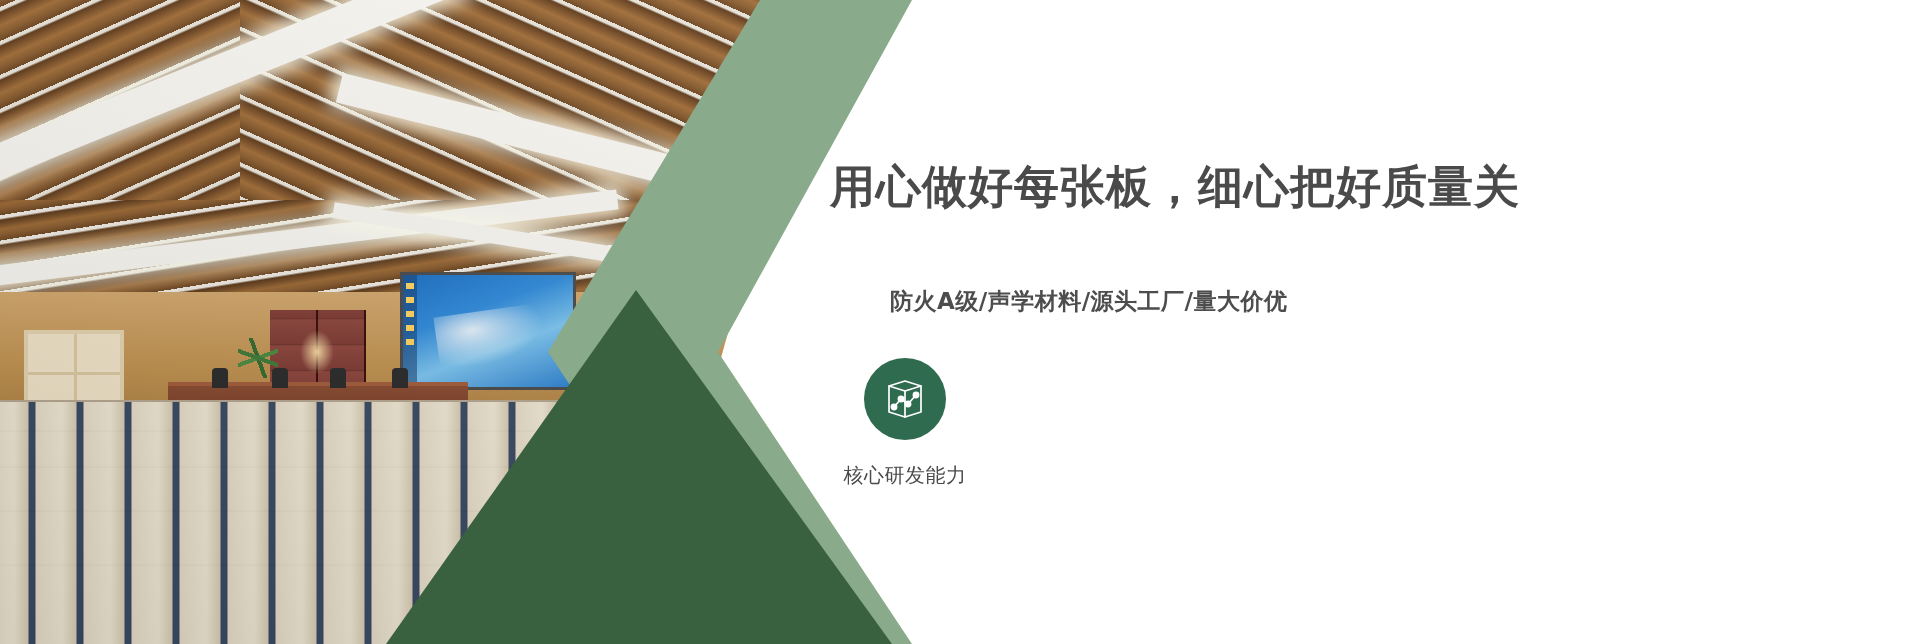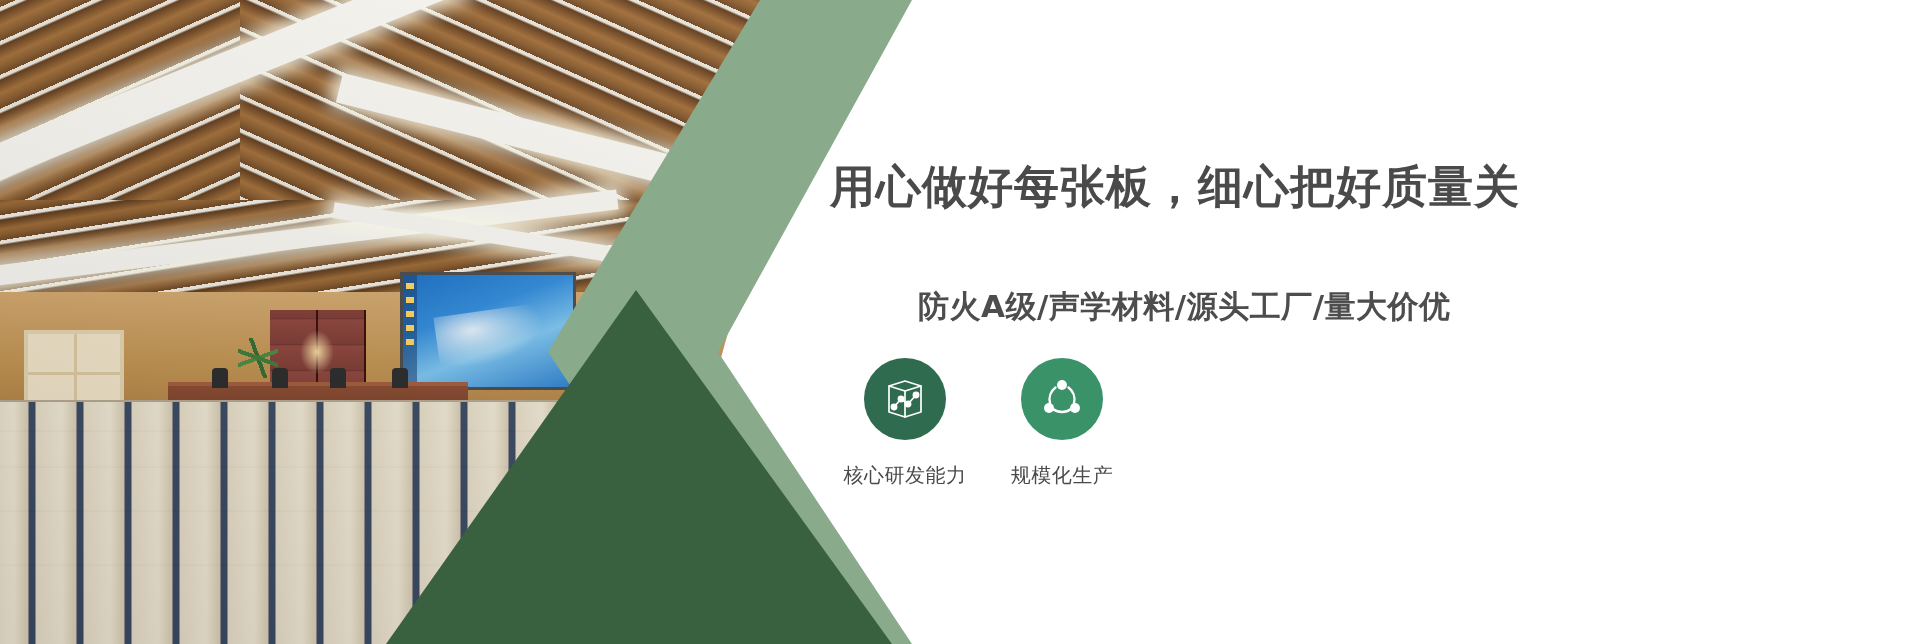--- a/index.html
+++ b/index.html
@@ -143,24 +143,23 @@
   }
   .headline{
     position:absolute;left:0;top:127px;
     font-size:45px;font-weight:bold;color:#4a4a4a;
     letter-spacing:1px;white-space:nowrap;
     font-family:"DejaVu Sans","Liberation Sans",sans-serif;
     margin-top:30px;
   }
   .subtitle{
     position:absolute;left:60px;top:286px;
-    font-size:31px;font-weight:bold;color:#4d4d4d;
+    font-size:23px;font-weight:bold;color:#4d4d4d;
     letter-spacing:.5px;white-space:nowrap;
     font-family:"DejaVu Sans","Liberation Sans",sans-serif;
-    margin-left:28px;
   }
   .features{
     position:absolute;left:10px;top:358px;
     display:flex;gap:27px;
   }
   .feature{width:130px;text-align:center;}
   .fcircle{
     width:82px;height:82px;border-radius:50%;
     margin:0 auto;position:relative;
     display:flex;align-items:center;justify-content:center;
@@ -240,33 +239,18 @@
               <circle cx="11" cy="30" r="2.6" fill="#ffffff"></circle>
               <circle cx="18" cy="22" r="2.6" fill="#ffffff"></circle>
               <circle cx="25" cy="27" r="2.6" fill="#ffffff"></circle>
               <circle cx="33" cy="18" r="2.6" fill="#ffffff"></circle>
             </svg>
           </span>
         </div>
         <div class="flabel">核心研发能力</div>
       </div>
 
-      <div class="feature">
-        <div class="fcircle" style="background:#3a9269">
-          <span>
-            <svg width="44" height="44" viewBox="0 0 44 44" fill="none" stroke="#ffffff" stroke-width="2.4" stroke-linecap="round">
-              <path d="M28.5 10.5 A15 15 0 0 1 34 26"></path>
-              <path d="M10 26 A15 15 0 0 1 15.5 10.5"></path>
-              <path d="M13 32 A15 15 0 0 0 31 32"></path>
-              <circle cx="22" cy="8" r="5" fill="#ffffff" stroke="none"></circle>
-              <circle cx="9" cy="31" r="5" fill="#ffffff" stroke="none"></circle>
-              <circle cx="35" cy="31" r="5" fill="#ffffff" stroke="none"></circle>
-            </svg>
-          </span>
-        </div>
-        <div class="flabel">规模化生产</div>
-      </div>
 
 
 
     </div>
   </div>
 </div>
 
 </body></html>

